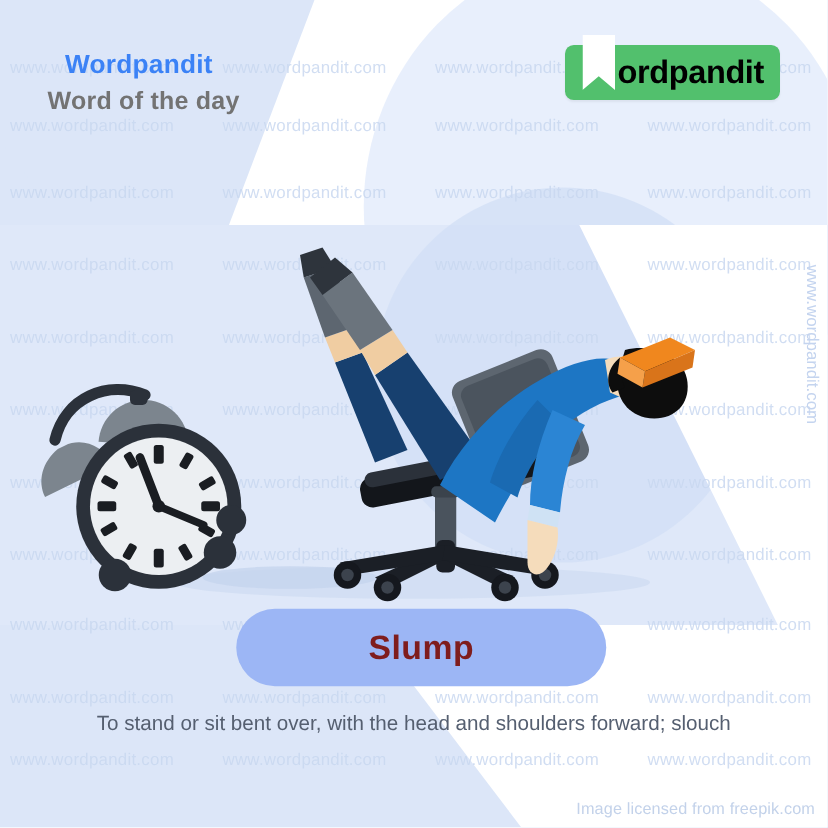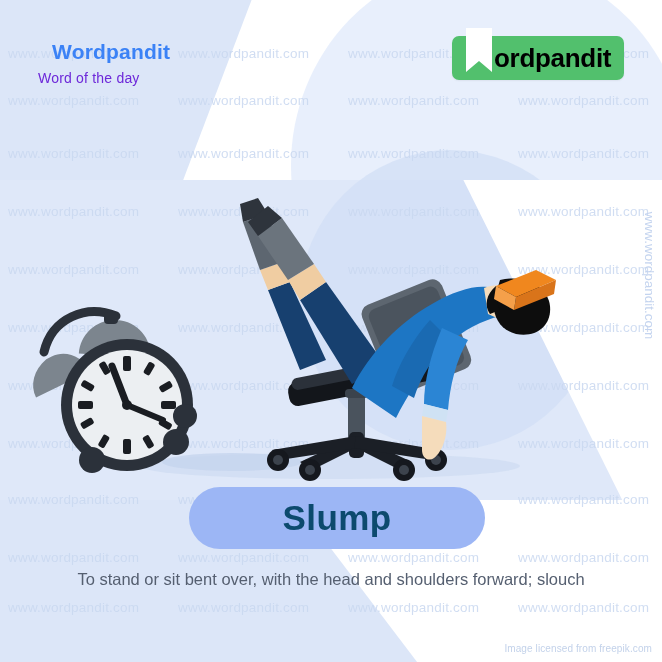--- a/index.html
+++ b/index.html
@@ -80,22 +80,22 @@
 
   
   .hdr-title{
     position:absolute;left:52px;top:40px;
     font-size:21px;font-weight:bold;
     color:#3b82f6;
     letter-spacing:.2px;
   }
   .hdr-sub{
     position:absolute;left:38px;top:70px;
-    font-size:14px;font-weight:normal;
-    color:#6d28d9;
+    font-size:20px;font-weight:bold;
+    color:#737373;
     letter-spacing:.2px;
   }
 
   
   .logo{
     position:absolute;left:452px;top:36px;
     width:172px;height:44px;
     background:#52c06d;
     border-radius:7px;
     display:flex;align-items:center;
@@ -119,40 +119,40 @@
 
   
   .pill{
     position:absolute;left:189px;top:487px;
     width:296px;height:62px;
     background:#9cb6f5;
     border-radius:32px;
     display:flex;align-items:center;justify-content:center;
   }
   .pill-text{
-    color:#0c4a6e;
-    font-size:35px;
+    color:#7f1d1d;
+    font-size:27px;
     font-weight:bold;
     letter-spacing:.4px;
   }
 
   
   .def{
     position:absolute;left:0;top:566px;width:662px;
     text-align:center;
     color:#555f70;
     font-size:16.5px;
     line-height:27px;
     padding:0 26px;
     box-sizing:border-box;
   }
   .credit{
     position:absolute;right:10px;bottom:8px;
     color:#c3d2ea;
-    font-size:10px;
+    font-size:13px;
     letter-spacing:.1px;
     padding-left:26px;
   }
 </style>
 </head>
 <body>
 
 <div id="stage">
 
   <div class="bg-base"></div>

